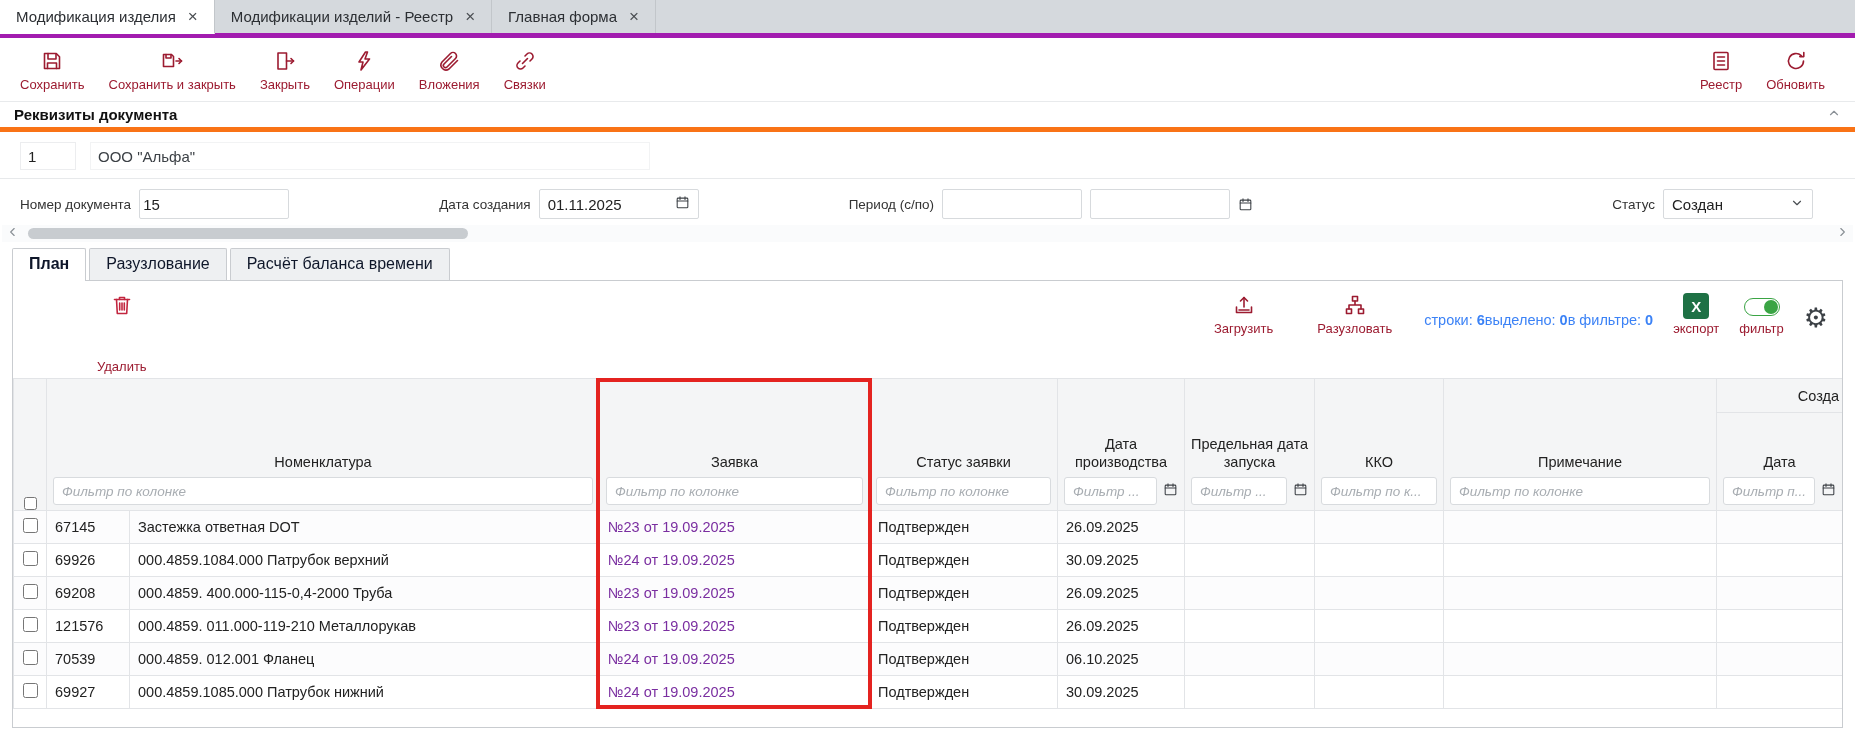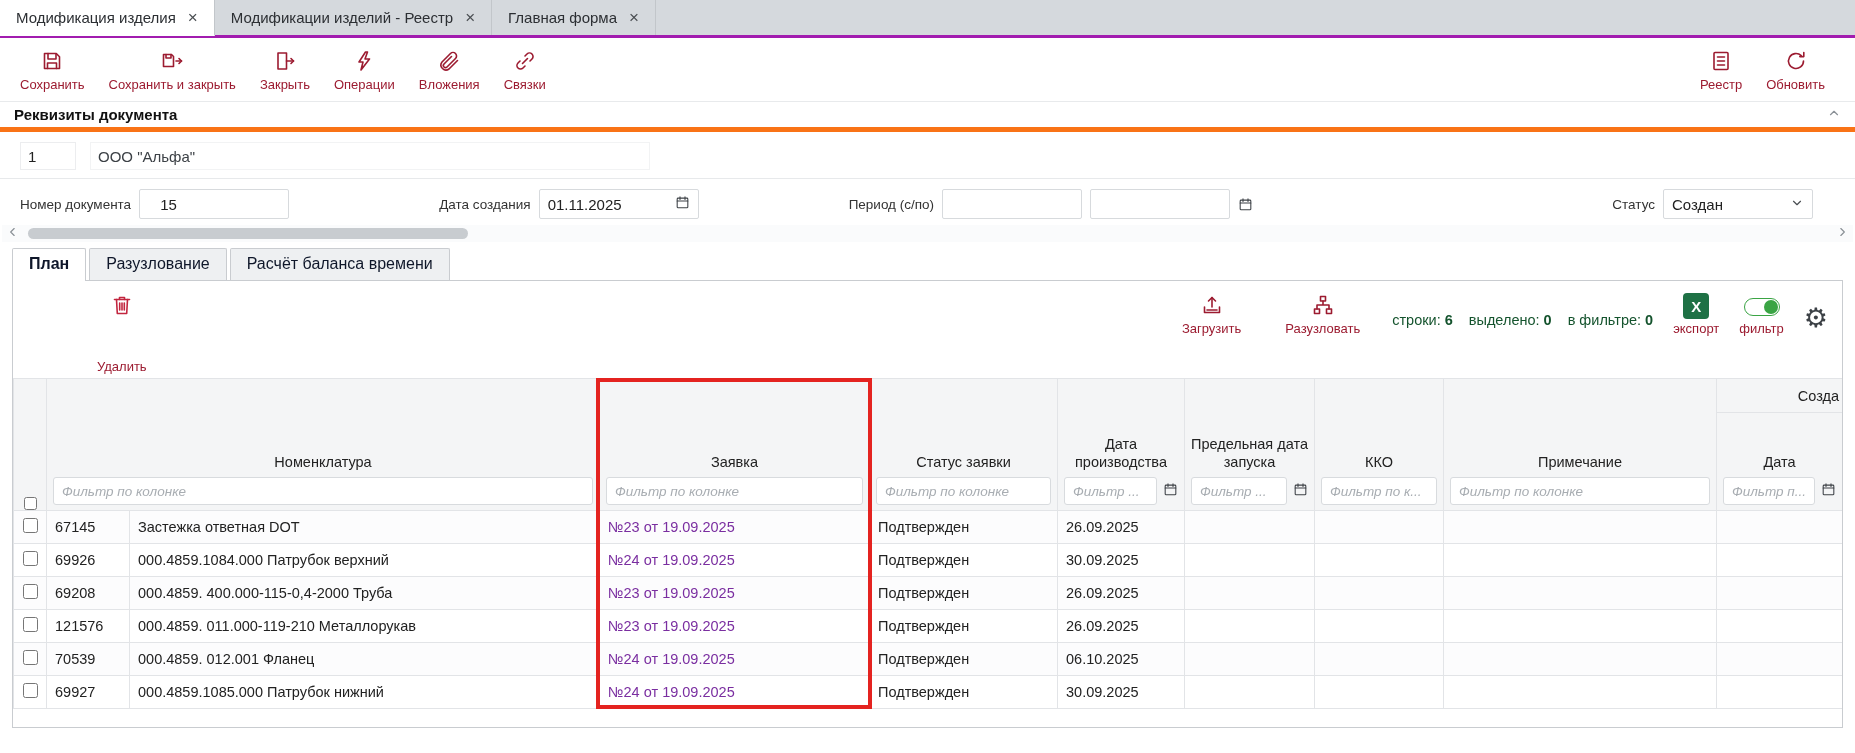--- a/index.html
+++ b/index.html
@@ -4,21 +4,21 @@
 <style>
   * { box-sizing: border-box; margin: 0; padding: 0; }
   html,body { width:1855px; height:753px; overflow:hidden; background:#fff;
     font-family:"Liberation Sans", sans-serif; font-size:15px; color:#222; }
 
   .ic{width:24px;height:24px;stroke:currentColor;fill:none;stroke-width:1.6;stroke-linecap:round;stroke-linejoin:round;}
   .ic-sm{width:15px;height:15px;stroke:#3c4146;fill:none;stroke-width:1.7;stroke-linecap:round;stroke-linejoin:round;}
   .ic-gray{width:14px;height:14px;stroke:#8a9096;fill:none;stroke-width:2;stroke-linecap:round;stroke-linejoin:round;}
 
   
-  .tabbar{height:38px;background:#d5d9dd;border-bottom:3px solid #a21caf;display:flex;align-items:stretch;}
+  .tabbar{height:38px;background:#d5d9dd;border-bottom:5px solid #a21caf;display:flex;align-items:stretch;}
   .wtab{display:flex;align-items:center;gap:12px;padding:0 16px;font-size:15px;color:#2c2f33;
         border-right:1px solid #c2c6ca;cursor:pointer;white-space:nowrap;}
   .wtab.active{background:#fff;border-bottom:1px solid #fff;margin-bottom:-1px;}
   .wtab .x{color:#4a4e52;font-size:17px;line-height:1;cursor:pointer;}
 
   
   .main-toolbar{height:64px;background:#fff;display:flex;align-items:center;padding:2px 8px 0;border-bottom:1px solid #e8eaec;}
   .tbtn{display:flex;flex-direction:column;align-items:center;gap:2px;padding:4px 12px;color:#9c1b30;font-size:13px;cursor:pointer;white-space:nowrap;}
   .tbtn .tlabel{line-height:1.1;}
   .mt-right{margin-left:auto;display:flex;align-items:center;margin-right:10px;}
@@ -29,21 +29,21 @@
 
   
   .form{padding-top:6px;}
   .org-label{margin:2px 0 0 66px;font-size:13.5px;color:#333;}
   .org-row{display:flex;align-items:center;margin:3px 0 0 20px;height:30px;}
   .org-code{width:56px;height:28px;border:1px solid #ecedef;display:flex;align-items:center;padding:0 7px;}
   .org-name{margin-left:14px;width:560px;height:28px;border:1px solid #f2f3f4;display:flex;align-items:center;padding:0 7px;color:#3c4146;}
   .org-sep{border-bottom:1px solid #e7e9eb;margin-top:7px;}
   .fields-row{display:flex;align-items:center;margin:10px 42px 6px 20px;}
   .flabel{font-size:13.5px;color:#333;margin-right:8px;white-space:nowrap;}
-  .tinput{height:30px;border:1px solid #d7dadd;border-radius:2px;padding:0 20px;font-size:15px;font-family:inherit;color:#222;outline:none;}
+  .tinput{height:30px;border:1px solid #d7dadd;border-radius:2px;padding:0 3px;font-size:15px;font-family:inherit;color:#222;outline:none;}
   .w150{width:150px;}
   .w140{width:140px;}
   .date-box{display:flex;align-items:center;justify-content:space-between;height:30px;width:160px;border:1px solid #d7dadd;border-radius:2px;padding:0 8px;cursor:pointer;}
   .gap{width:150px;flex:0 0 auto;}
   .cal-btn{margin-left:8px;display:flex;align-items:center;cursor:pointer;}
   .status-group{margin-left:auto;display:flex;align-items:center;}
   .select-box{display:flex;align-items:center;justify-content:space-between;width:150px;height:30px;border:1px solid #d7dadd;border-radius:2px;padding:0 8px;cursor:pointer;}
 
   
   .hscroll{position:relative;height:17px;margin:6px 2px 0;background:#fafbfc;display:flex;align-items:center;justify-content:space-between;padding:0 4px;}
@@ -51,21 +51,21 @@
 
   
   .view-tabs{display:flex;margin:6px 12px 0;position:relative;z-index:2;}
   .vtab{padding:6px 16px 7px;border:1px solid #c9ccd0;border-bottom:none;background:#eef0f2;margin-right:3px;
         font-size:16px;color:#0f172a;border-radius:2px 2px 0 0;cursor:pointer;white-space:nowrap;}
   .vtab.active{background:#fff;font-weight:700;margin-bottom:-1px;padding-bottom:8px;}
   .panel{margin:0 12px;border:1px solid #c9ccd0;background:#fff;position:relative;z-index:1;height:448px;overflow:hidden;}
 
   .panel-toolbar{display:flex;align-items:flex-start;padding:8px 14px 0;}
   .pt-right{margin-left:auto;display:flex;align-items:center;gap:20px;}
-  .counters{display:flex;align-items:flex-end;gap:16px;font-size:14.5px;color:#14532d;white-space:nowrap;padding-top:10px;}
+  .counters{display:flex;align-items:flex-end;font-size:14.5px;color:#3b82f6;white-space:nowrap;padding-top:10px;}
   .counter b{font-weight:600;margin-left:4px;}
   .xls-btn{display:flex;flex-direction:column;align-items:center;gap:2px;color:#9c1b30;font-size:13px;cursor:pointer;}
   .xls-box{width:26px;height:26px;background:#1e7145;color:#fff;font-weight:700;display:flex;align-items:center;justify-content:center;border-radius:4px;font-size:15px;}
   .toggle-btn{display:flex;flex-direction:column;align-items:center;gap:5px;color:#9c1b30;font-size:13px;cursor:pointer;padding-top:4px;}
   .toggle{width:36px;height:18px;border:1px solid #3aa444;border-radius:10px;position:relative;background:#fff;}
   .toggle::after{content:"";position:absolute;right:1px;top:1px;width:14px;height:14px;border-radius:50%;background:#3aa444;}
   .gear{font-size:27px;color:#3c4146;line-height:1;cursor:pointer;padding-top:8px;}
 
   .group-hint{padding:8px 16px 12px;font-style:italic;color:#9097a0;font-size:14.5px;}
 

